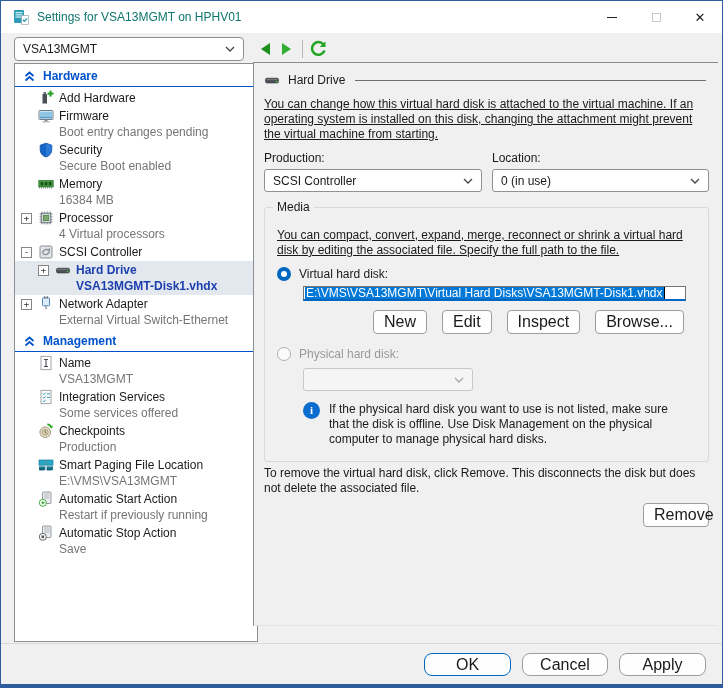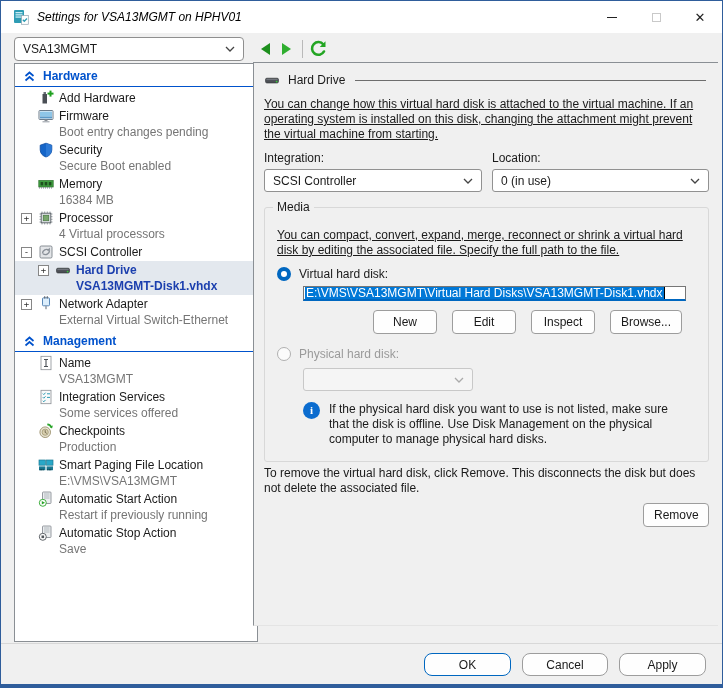--- a/index.html
+++ b/index.html
@@ -5,21 +5,21 @@
   * { box-sizing: border-box; margin: 0; padding: 0; }
   html,body { background:#fff; font-family:"Liberation Sans", sans-serif; }
   #window {
     position:relative; width:723px; height:688px; background:#f0f0f0;
     border:1px solid #2f5d9b; border-bottom:4px solid #2f5d9b; overflow:hidden;
     font-size:12px; color:#1a1a1a;
   }
   
   .titlebar { position:absolute; left:0; top:0; width:100%; height:32px; background:#fff; display:flex; align-items:center; }
   .titlebar .appicon { width:16px; height:16px; margin:0 8px 0 12px; flex:0 0 auto; }
-  .titlebar .title { font-size:12px; color:#000000;font-style:italic; }
+  .titlebar .title { font-size:12px; color:#0f766e; }
   .caption-btns { position:absolute; right:0; top:0; height:32px; display:flex; }
   .cap-btn { width:44px; height:32px; display:flex; align-items:center; justify-content:center; }
   .min-glyph { display:inline-block; width:10px; height:1px; background:#222; }
   .max-glyph { display:inline-block; width:9px; height:9px; border:1px solid #c9c9c9; }
   .close-glyph { font-size:13px; color:#222; line-height:1; }
   
   .toolbar { position:absolute; left:0; top:32px; width:100%; height:30px; background:#f0f0f0; }
   .vm-combo { position:absolute; left:13px; top:4px; width:230px; height:24px; background:#fff;
     border:1px solid #8f8f8f; border-radius:4px; display:flex; align-items:center; padding:0 8px; }
   .vm-combo .val { flex:1; }
@@ -67,21 +67,21 @@
   .radio.on { border:4px solid #0067c0; }
   .radio.off { border:1px solid #b0b0b0; background:#fbfbfb; }
   .radio-row .gray { color:#9a9a9a; }
   .vhd-input { margin:5px 0 0 26px; width:383px; height:15px; background:#fff;
     border:1px solid #767676; border-bottom:2px solid #0067c0; display:flex; align-items:center;
     padding:0 1px; overflow:hidden; white-space:nowrap; }
   .vhd-input .sel { background:#0078d7; color:#fff; padding:2px 1px; }
   .vhd-input .caret { display:inline-block; width:1px; height:14px; background:#000; margin-left:0; }
   .vhd-buttons { display:flex; gap:15px; margin:9px 14px 0 96px; }
   .btn { height:24px; background:#fefefe; border:1px solid #9d9d9d; border-radius:4px;
-    font-family:"Liberation Sans", sans-serif; font-size:12px; color:#1a1a1a; padding:0 10px; }
+    font-family:"Liberation Sans", sans-serif; font-size:16px; color:#1a1a1a; padding:0 10px; }
   .vhd-buttons .btn { flex:1; }
   .phys-combo { margin:7px 0 0 26px; width:170px; }
   .info-row { display:flex; gap:9px; margin:11px 8px 2px 26px; }
   .info-i { flex:0 0 auto; width:17px; height:17px; border-radius:50%; background:#0b6ccf; color:#fff;
     font:bold 11px/17px "Liberation Serif", serif; text-align:center; }
   .info-text { line-height:15px; }
   .remove-note { margin:4px 12px 0 10px; line-height:15px; }
   .remove-wrap { text-align:right; margin:7px 9px 0 0; }
   .remove-wrap .btn { width:66px; }
   
@@ -387,21 +387,21 @@
             <circle cx="12.6" cy="9.6" r="0.9" fill="#37c837"></circle>
           </svg></span>
       <span>Hard Drive</span>
       <span class="hd-rule"></span>
     </div>
 
     <div class="intro">You can change how this virtual hard disk is attached to the virtual machine. If an operating system is installed on this disk, changing the attachment might prevent the virtual machine from starting.</div>
 
     <div class="cl-row">
       <div class="cl-col1">
-        <div class="cl-label">Integration:</div>
+        <div class="cl-label">Production:</div>
         <div class="combo">
           <span class="val">SCSI Controller</span>
           <svg width="10" height="6" viewBox="0 0 10 6">
               <path d="M1 1 L5 5 L9 1" stroke="#444" stroke-width="1.3" fill="none"></path>
             </svg>
         </div>
       </div>
       <div class="cl-col2">
         <div class="cl-label">Location:</div>
         <div class="combo">

